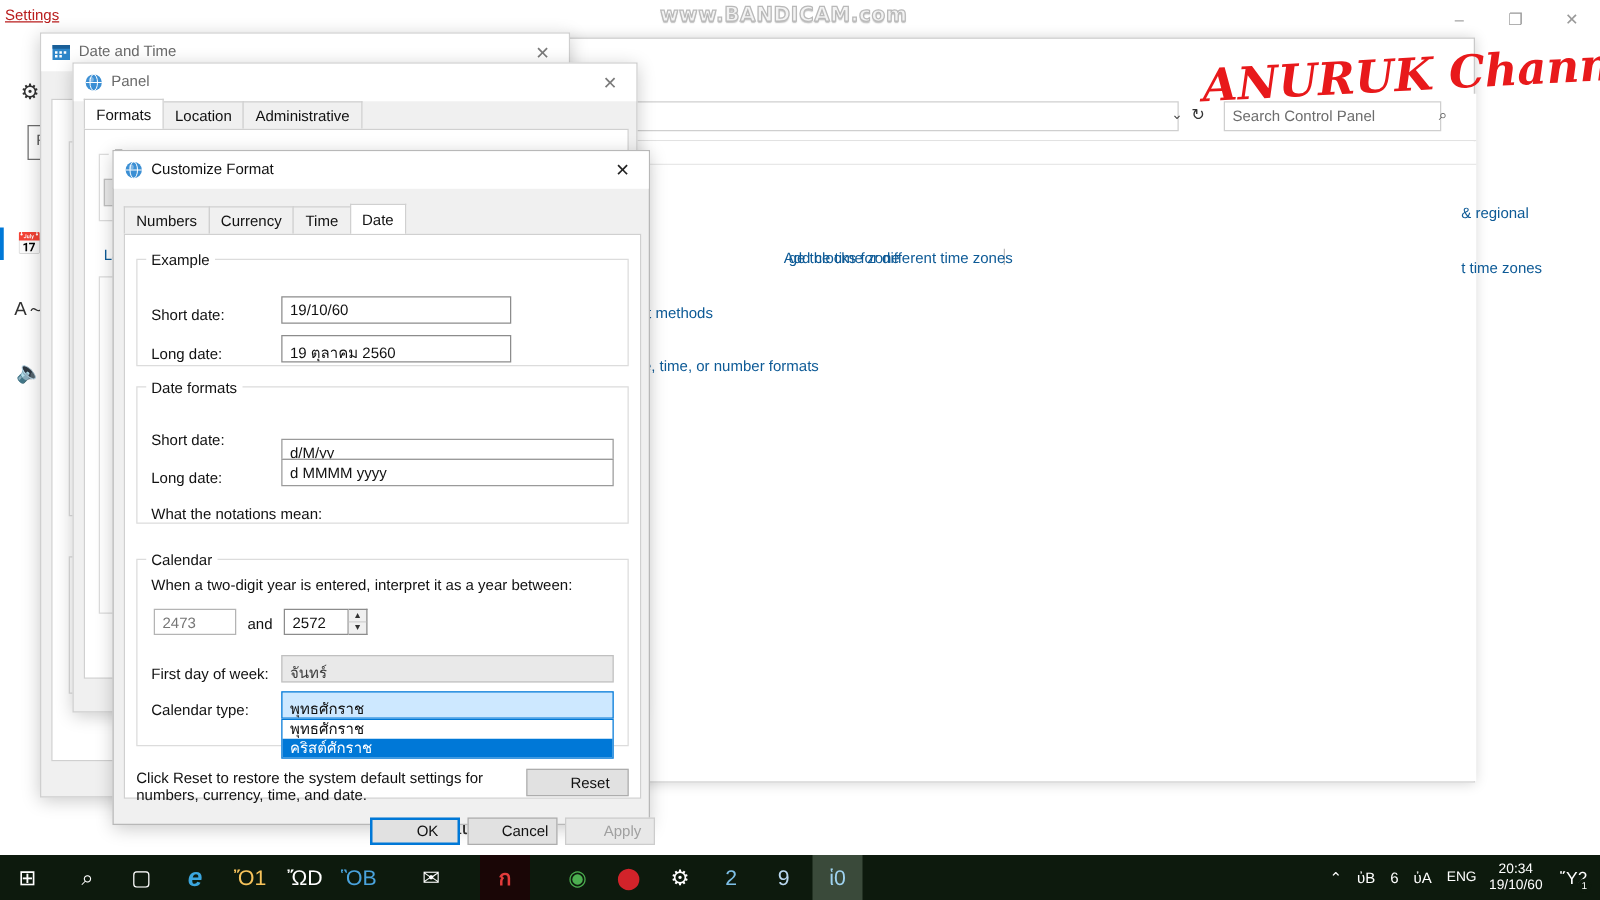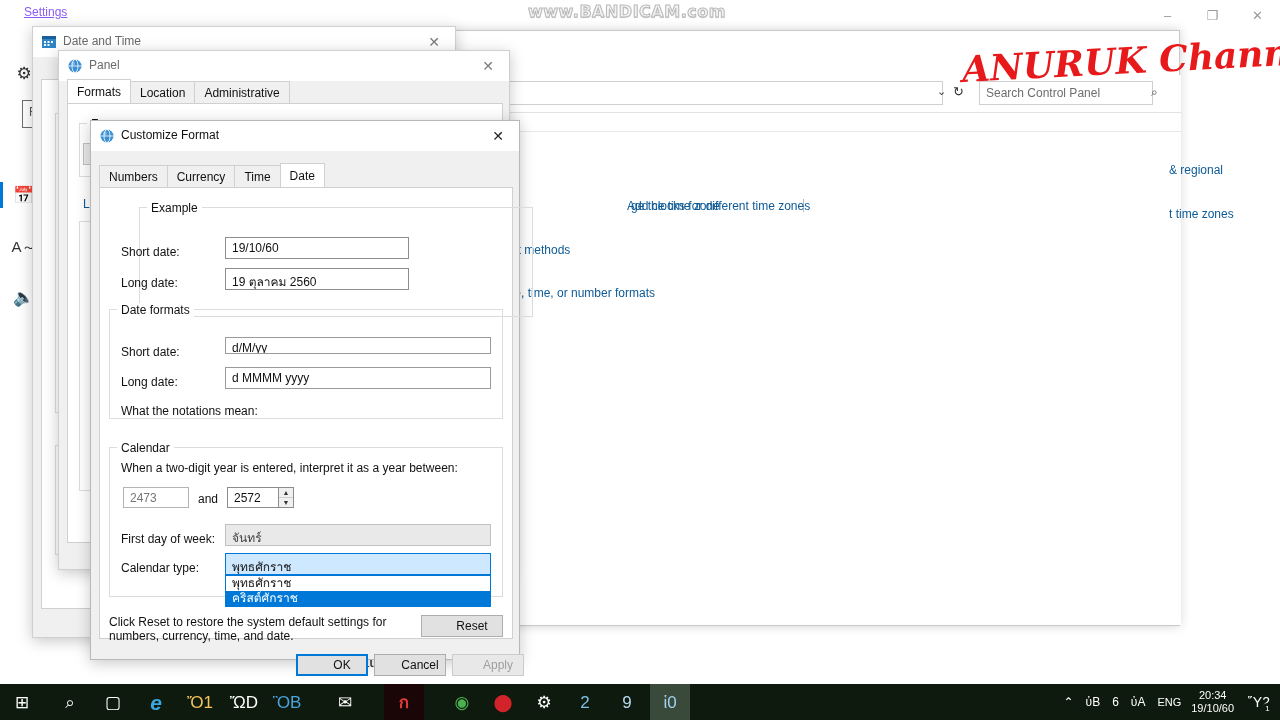--- a/index.html
+++ b/index.html
@@ -12,22 +12,22 @@
     color: #000;
   }
   #root { position: relative; width: 1280px; height: 720px; background: #fff; }
 
   
   .settings-win {
     position: absolute; left: 0; top: 0; width: 1280px; height: 684px;
     background: #ffffff;
   }
   .settings-title {
-    position: absolute; left: 24px; top: 5px;
-    font-size: 12px; color: #8b5cf6; text-decoration: underline;
+    position: absolute; left: 4px; top: 5px;
+    font-size: 12px; color: #b91c1c; text-decoration: underline;
   }
   .win-ctrl-group { position: absolute; right: 0; top: 0; display: flex; }
   .win-ctrl {
     width: 45px; height: 30px; display: flex; align-items: center; justify-content: center;
     color: #9a9a9a; font-size: 13px;
   }
   .settings-sidebar {
     position: absolute; left: 0; top: 32px; width: 48px; height: 652px;
     background: #ffffff;
   }
@@ -311,33 +311,33 @@
 
       <div class="tabstrip" style="top:14px;">
         <div class="tab">Numbers</div>
         <div class="tab">Currency</div>
         <div class="tab">Time</div>
         <div class="tab sel">Date</div>
       </div>
 
       <div class="tabpage" style="left:8px;top:36px;width:414px;height:452px;"></div>
 
-      <div class="group" style="left:18px;top:56px;width:394px;height:110px;margin-left:30px;">
+      <div class="group" style="left:18px;top:56px;width:394px;height:86px;">
         <div class="group-lbl">Example</div>
       </div>
       <div class="fld-lbl" style="left:30px;top:94px;">Short date:</div>
       <div class="txtbox" style="left:134px;top:86px;width:184px;height:22px;">19/10/60</div>
       <div class="fld-lbl" style="left:30px;top:125px;">Long date:</div>
       <div class="txtbox" style="left:134px;top:117px;width:184px;height:22px;">19 ตุลาคม 2560</div>
 
       <div class="group" style="left:18px;top:158px;width:394px;height:110px;">
         <div class="group-lbl">Date formats</div>
       </div>
       <div class="fld-lbl" style="left:30px;top:194px;">Short date:</div>
-      <div class="combo" style="left:134px;top:186px;width:266px;height:17px;">d/M/yy</div>
+      <div class="combo" style="left:134px;top:200px;width:266px;height:17px;">d/M/yy</div>
       <div class="fld-lbl" style="left:30px;top:224px;">Long date:</div>
       <div class="combo" style="left:134px;top:216px;width:266px;height:22px;">d MMMM yyyy</div>
       <div class="note" style="left:30px;top:253px;">What the notations mean:</div>
 
       <div class="group" style="left:18px;top:296px;width:394px;height:150px;">
         <div class="group-lbl">Calendar</div>
       </div>
       <div class="note" style="left:30px;top:310px;">When a two-digit year is entered, interpret it as a year between:</div>
 
       <div class="txtbox ro" style="left:32px;top:336px;width:66px;height:21px;">2473</div>

